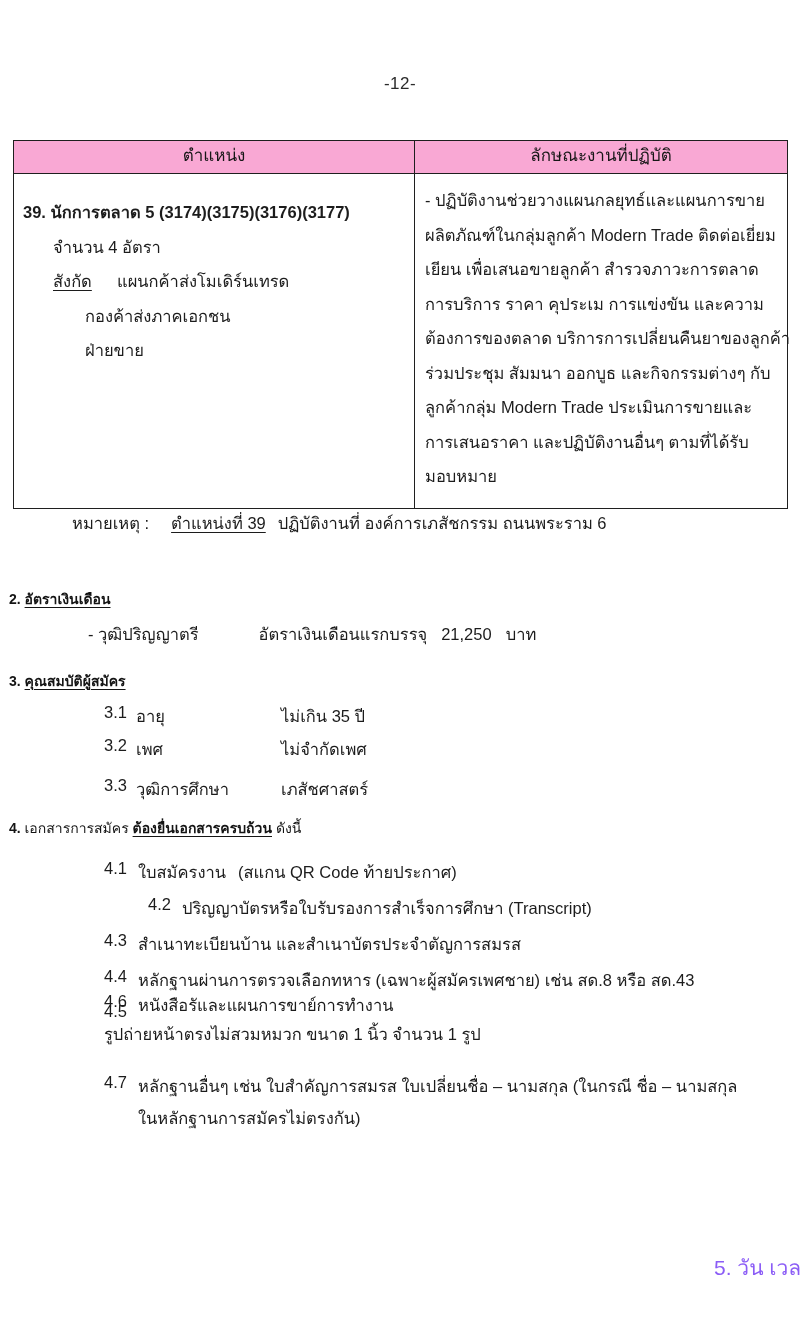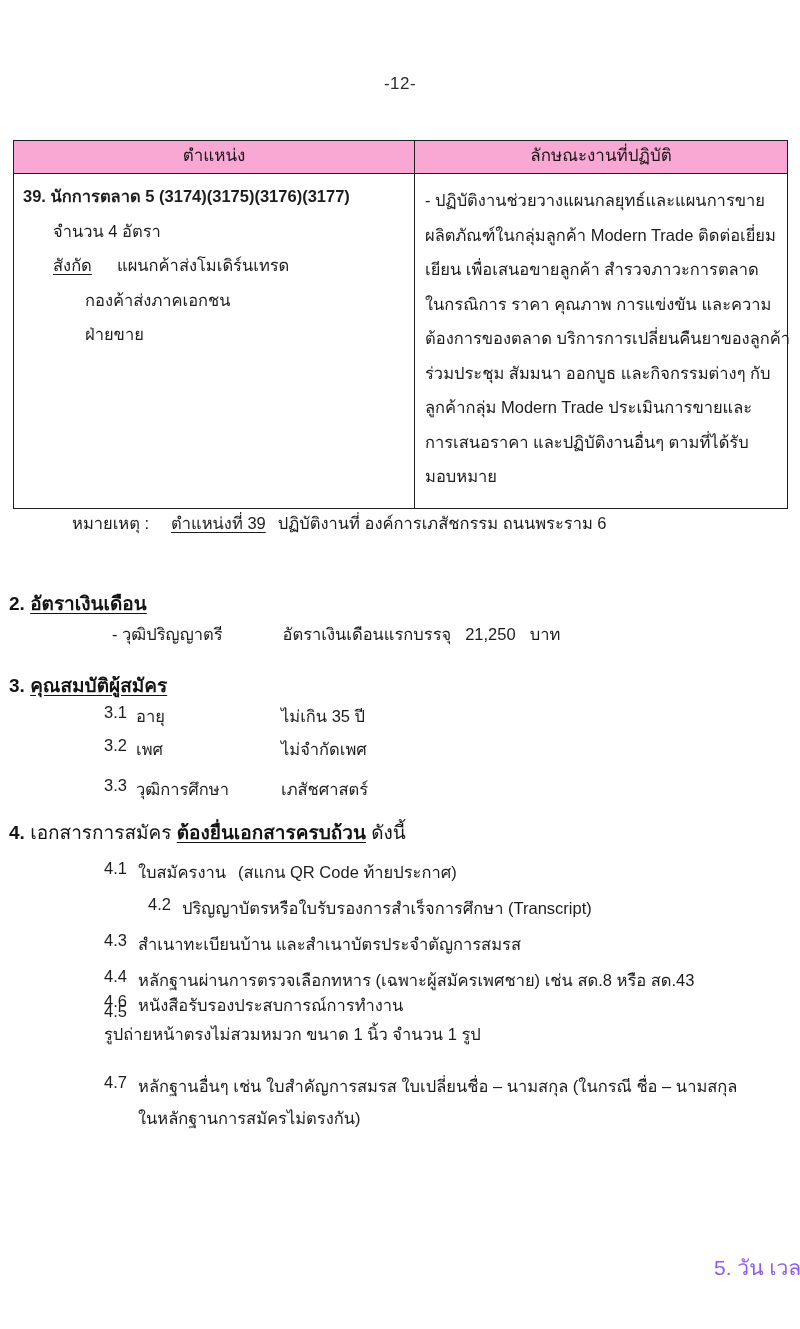--- a/index.html
+++ b/index.html
@@ -56,21 +56,21 @@
     background: #f9a8d4;
     height: 32px;
     text-align: center;
     vertical-align: middle;
     font-size: 17px;
     font-weight: normal;
     color: #161616;
   }
 
   .cell-body {
-    padding: 5px 10px 14px 9px;
+    padding: 21px 10px 14px 9px;
     font-size: 16.5px;
     line-height: 34.5px;
     color: #1c1c1c;
   }
   .cell-body.right {
     padding: 9px 8px 14px 10px;
   }
 
   .pos-title {
     font-weight: bold;
@@ -101,40 +101,40 @@
     white-space: nowrap;
     color: #1c1c1c;
   }
   .note .sp1 { display: inline-block; width: 22px; }
   .note .sp2 { display: inline-block; width: 12px; }
 
   
   .section-head {
     position: absolute;
     left: 9px;
-    font-size: 19px;
+    font-size: 14px;
     white-space: nowrap;
     color: #141414;
     font-weight: bold;
   }
   .section-head .num { font-weight: bold; }
   .section-head .plain { font-weight: normal; }
 
   .sec2-head { top: 588px; }
   .sec3-head { top: 670px; }
   .sec4-head { top: 817px; }
 
   .line {
     position: absolute;
     font-size: 16.5px;
     white-space: nowrap;
     color: #1c1c1c;
   }
 
-  .sec2-line { left: 112px; top: 621px; }
+  .sec2-line { left: 88px; top: 621px; }
   .sec2-line .g1 { display: inline-block; width: 60px; }
   .sec2-line .g2 { display: inline-block; width: 14px; }
 
   .qual-row {
     position: absolute;
     left: 104px;
     font-size: 16.5px;
     white-space: nowrap;
     color: #1c1c1c;
     display: flex;
@@ -206,21 +206,21 @@
             </div>
             <div class="indent-2">กองค้าส่งภาคเอกชน</div>
             <div class="indent-2">ฝ่ายขาย</div>
           </div>
         </td>
         <td>
           <div class="cell-body right">
             <div class="desc-line">- ปฏิบัติงานช่วยวางแผนกลยุทธ์และแผนการขาย</div>
             <div class="desc-line">ผลิตภัณฑ์ในกลุ่มลูกค้า Modern Trade ติดต่อเยี่ยม</div>
             <div class="desc-line">เยียน เพื่อเสนอขายลูกค้า สำรวจภาวะการตลาด</div>
-            <div class="desc-line">ในกรณิการ ราคา คุณภาพ การแข่งขัน และความ</div>
+            <div class="desc-line">การบริการ ราคา คุประเม การแข่งขัน และความ</div>
             <div class="desc-line">ต้องการของตลาด บริการการเปลี่ยนคืนยาของลูกค้า</div>
             <div class="desc-line">ร่วมประชุม สัมมนา ออกบูธ และกิจกรรมต่างๆ กับ</div>
             <div class="desc-line">ลูกค้ากลุ่ม Modern Trade ประเมินการขายและ</div>
             <div class="desc-line">การเสนอราคา และปฏิบัติงานอื่นๆ ตามที่ได้รับ</div>
             <div class="desc-line">มอบหมาย</div>
           </div>
         </td>
       </tr>
     </tbody>
   </table>
@@ -281,21 +281,21 @@
   <div class="doc-row doc-row-4">
     <span class="d-num">4.4</span>
     <span>หลักฐานผ่านการตรวจเลือกทหาร (เฉพาะผู้สมัครเพศชาย) เช่น สด.8 หรือ สด.43</span>
   </div>
   <div class="doc-row doc-row-5">
     <span class="d-num">4.5</span>
     <span>รูปถ่ายหน้าตรงไม่สวมหมวก ขนาด 1 นิ้ว จำนวน 1 รูป</span>
   </div>
   <div class="doc-row doc-row-6">
     <span class="d-num">4.6</span>
-    <span>หนังสือรับรองประสบการณ์การทำงาน</span>
+    <span>หนังสือรัและแผนการขาย์การทำงาน</span>
   </div>
   <div class="doc-row doc-row-7">
     <span class="d-num">4.7</span>
     <span>หลักฐานอื่นๆ เช่น ใบสำคัญการสมรส ใบเปลี่ยนชื่อ – นามสกุล (ในกรณี ชื่อ – นามสกุล</span>
   </div>
   <div class="doc-row doc-row-7b">
     <span>ในหลักฐานการสมัครไม่ตรงกัน)</span>
   </div>
 
   <div class="footer-frag">5. วัน เวลา</div>

